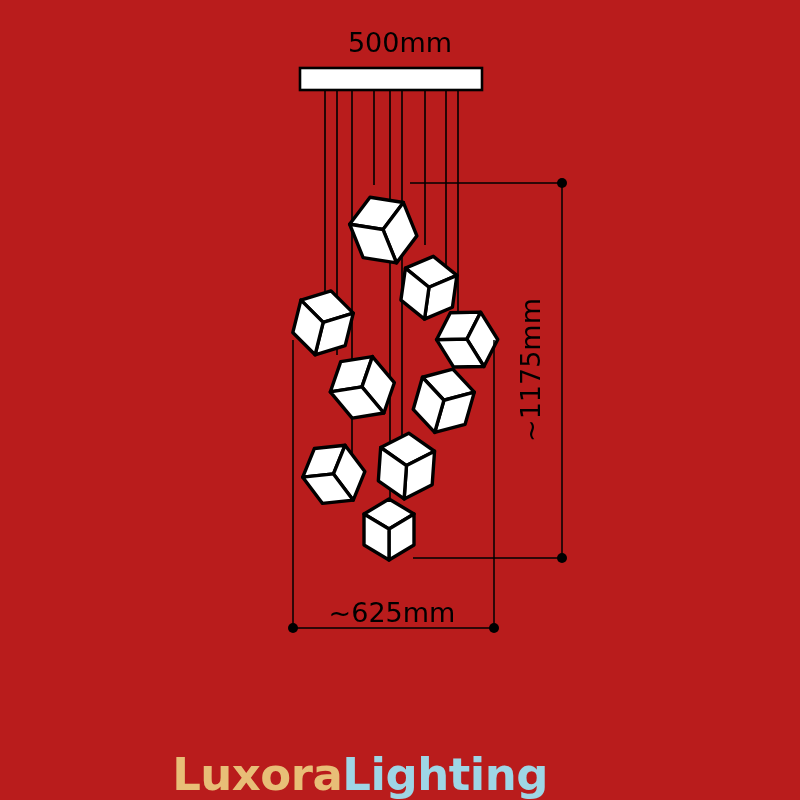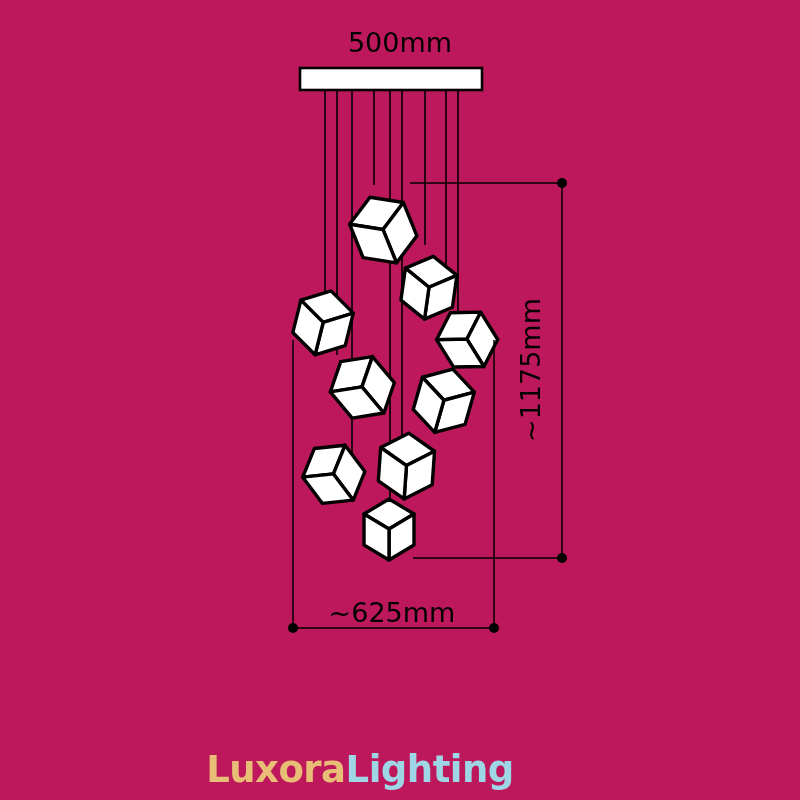--- a/index.html
+++ b/index.html
@@ -11,38 +11,38 @@
     width: 800px;
     height: 800px;
     overflow: hidden;
     font-family: "Liberation Sans", sans-serif;
     position: relative;
   }
   #stage {
     position: relative;
     width: 800px;
     height: 800px;
-    background: #be185d;
+    background: #b91c1c;
   }
   #drawing {
     position: absolute;
     left: 0;
     top: 0;
     width: 800px;
     height: 800px;
   }
   .brand {
     position: absolute;
     left: 0;
     top: 748px;
     width: 720px;
     text-align: center;
     font-family: "DejaVu Sans", "Liberation Sans", sans-serif;
     font-weight: bold;
-    font-size: 37px;
+    font-size: 45px;
     letter-spacing: -0.5px;
     white-space: nowrap;
     user-select: none;
   }
   .brand span { display: inline; }
 </style>
 </head>
 <body>
 
 <div id="stage">

